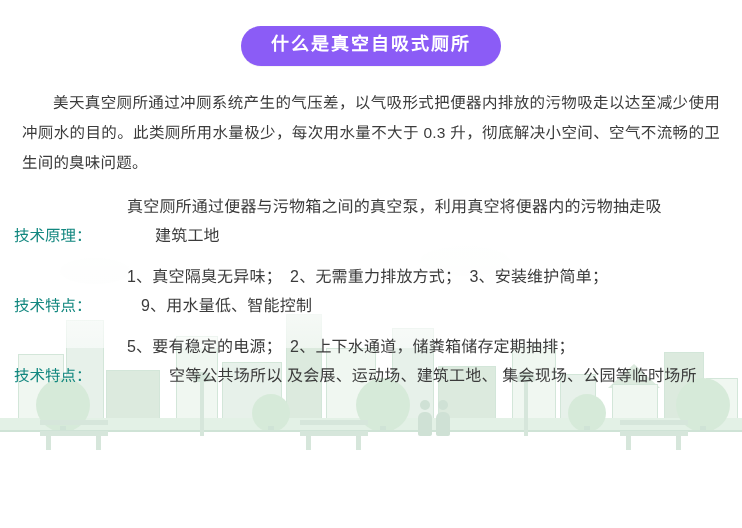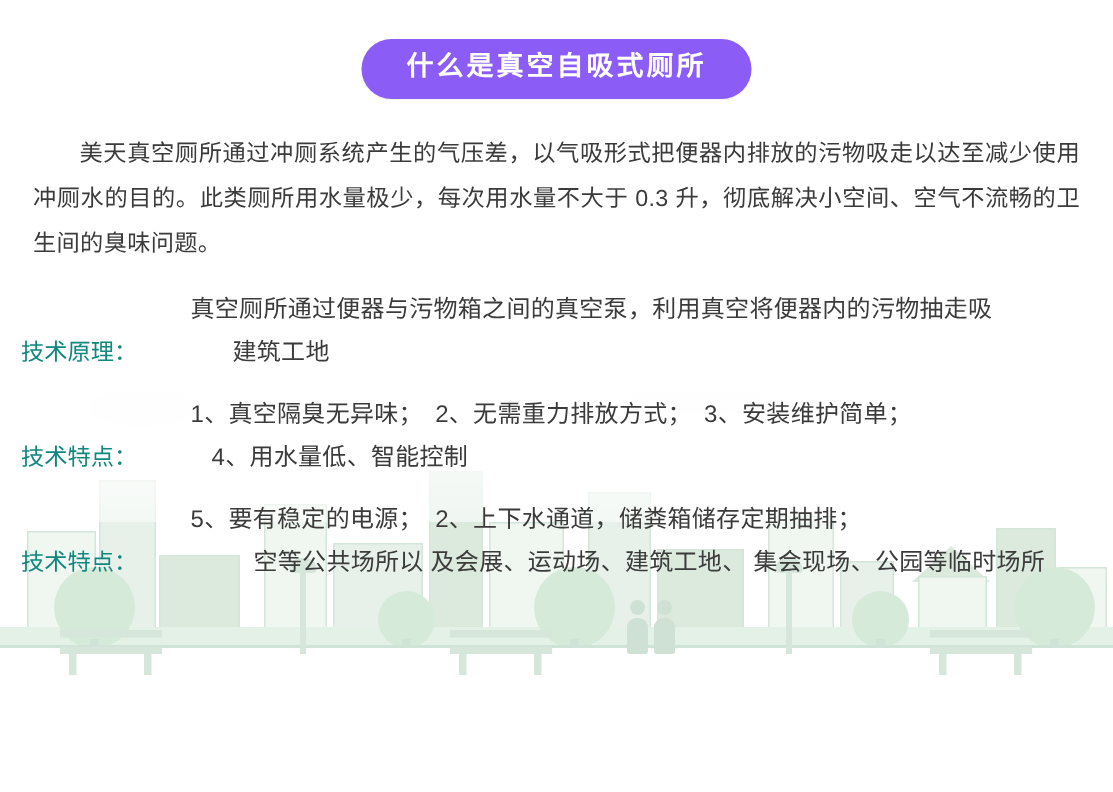--- a/index.html
+++ b/index.html
@@ -325,21 +325,21 @@
         <div class="row-body">
           <span class="l">真空厕所通过便器与污物箱之间的真空泵，利用真空将便器内的污物抽走吸</span>
           <span class="l ind-1">建筑工地</span>
         </div>
       </div>
 
       <div class="row">
         <div class="row-label">技术特点：</div>
         <div class="row-body">
           <span class="l">1、真空隔臭无异味；　2、无需重力排放方式；　3、安装维护简单；</span>
-          <span class="l ind-2">4、用水量低、智能控制</span>
+          <span class="l ind-2">9、用水量低、智能控制</span>
         </div>
       </div>
 
       <div class="row">
         <div class="row-label">技术特点：</div>
         <div class="row-body">
           <span class="l">5、要有稳定的电源；　2、上下水通道，储粪箱储存定期抽排；</span>
           <span class="l ind-3">空等公共场所以 及会展、运动场、建筑工地、 集会现场、公园等临时场所</span>
         </div>
       </div>

